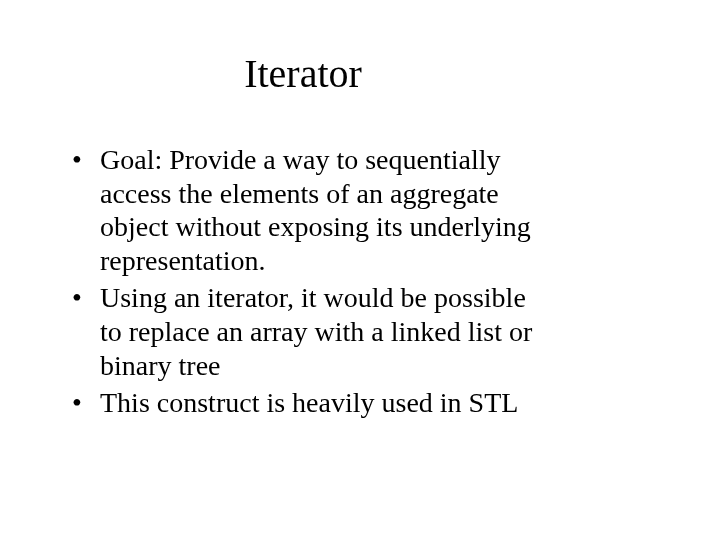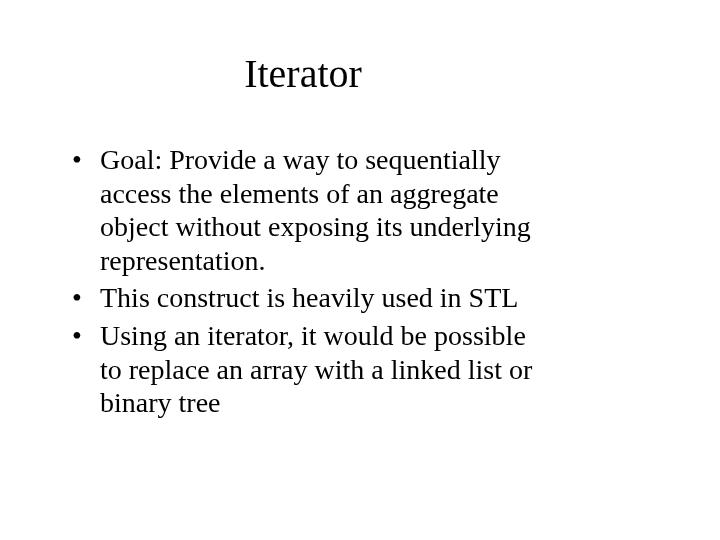--- a/index.html
+++ b/index.html
@@ -43,16 +43,16 @@
     font-size: 28px;
   }
 </style>
 </head>
 <body>
 
 <div class="slide">
   <h1 class="title">Iterator</h1>
   <ul class="bullets">
     <li>Goal:  Provide a way to sequentially access the elements of an aggregate object without exposing its underlying representation.</li>
+    <li>Using an iterator, it would be possible to replace an array with a linked list or binary tree</li>
     <li>This construct is heavily used in STL</li>
-    <li>Using an iterator, it would be possible to replace an array with a linked list or binary tree</li>
   </ul>
 </div>
 
 </body></html>

